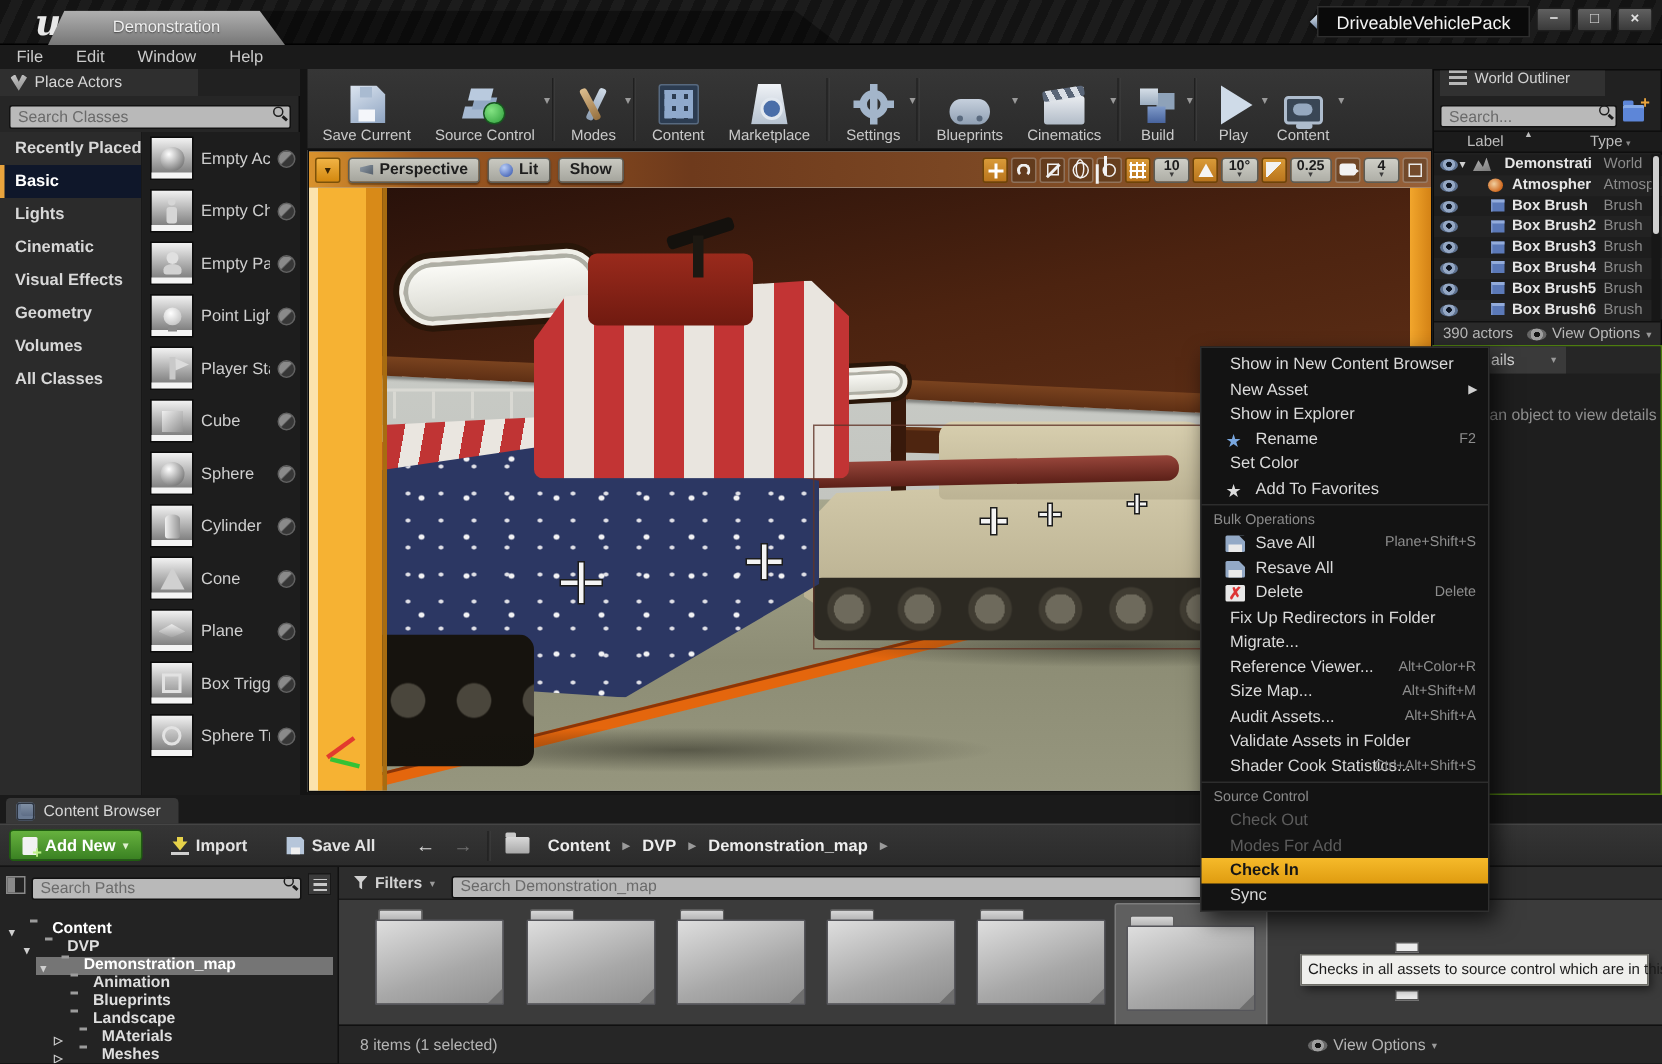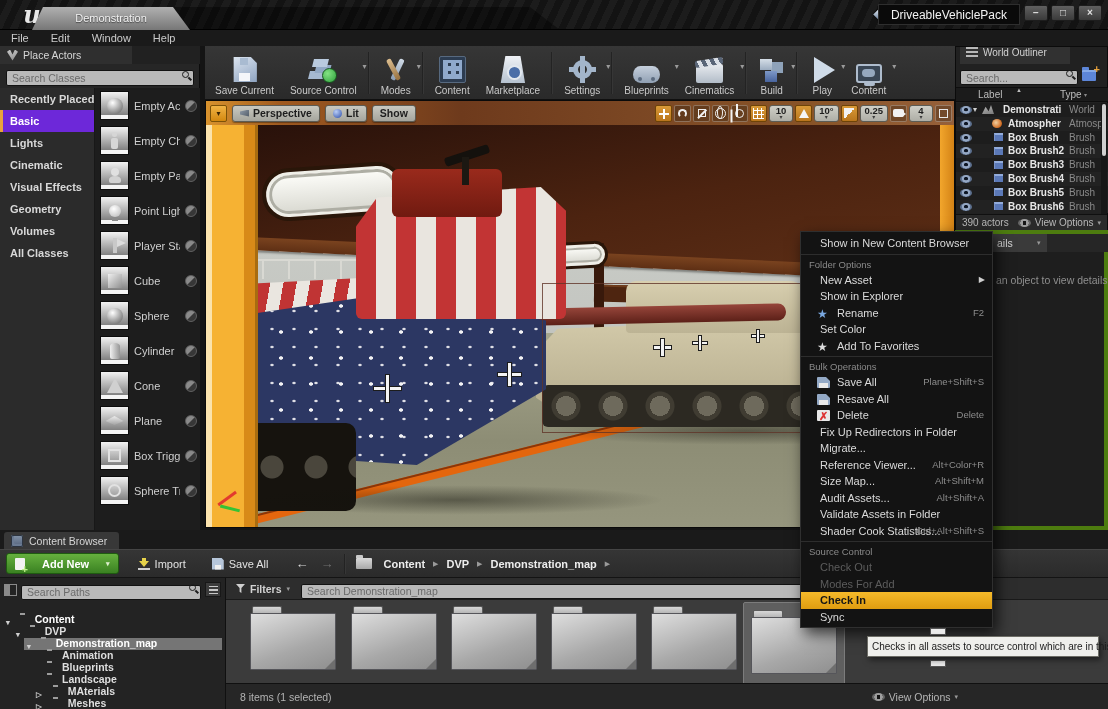--- a/index.html
+++ b/index.html
@@ -23,21 +23,21 @@
 #pa-tabstrip{left:0;top:0;width:200px;height:18px;background:#212121}
 #pa-tab{left:0;top:0;width:132px;height:18px;background:#2f2f2f;display:flex;align-items:center;gap:5px;padding-left:7px;color:#d6d6d6;font-size:10.5px}
 .pa-hand{width:11px;height:11px;background:linear-gradient(160deg,#c8c8c8,#8a8a8a);clip-path:polygon(50% 100%,0 20%,28% 0,50% 45%,72% 0,100% 20%)}
 #pa-search-wrap{left:6px;top:22px;width:188px;height:16px}
 input.search{width:100%;height:100%;background:#b9b9b9;border:1px solid #121212;border-radius:2px;color:#3a3a3a;font-family:"Liberation Sans",sans-serif;font-size:10.5px;padding:0 17px 0 5px;outline:none}
 input.search::placeholder{color:#6a6a6a}
 .mag{position:absolute;right:5px;top:3px;width:7px;height:7px;border:1.5px solid #1d1d1d;border-radius:50%}
 .mag::after{content:"";position:absolute;left:5px;top:6px;width:4px;height:1.5px;background:#1d1d1d;transform:rotate(42deg)}
 #pa-cats{left:0;top:42px;width:95px;height:442px;background:#2b2b2b;border-right:1px solid #181818}
 .cat{height:22px;line-height:22px;padding-left:7px;font-weight:bold;font-size:11px;color:#d8d8d8;border-left:3px solid transparent;white-space:nowrap;overflow:hidden}
-.cat.sel{border-left-color:#e8a33d;background:#6d28d9;color:#fff}
+.cat.sel{border-left-color:#e8a33d;background:#0f172a;color:#fff}
 #pa-items{left:95px;top:42px;width:105px;height:442px;background:#1d1d1d;overflow:hidden}
 .pa-item{display:flex;align-items:center;gap:5px;height:35px;padding:0 3px 0 5px}
 .thumb{width:29px;height:29px;background:linear-gradient(#f2f2f2,#6d6d6d);border:1px solid #0c0c0c;position:relative;display:flex;align-items:center;justify-content:center;flex:none}
 .thumb::after{content:"";position:absolute;left:0;bottom:0;width:100%;height:4px;background:#f4f4f4}
 .shape{position:relative;z-index:1}
 .pa-lbl{flex:1;font-size:11px;color:#cfcfcf;white-space:nowrap;overflow:hidden}
 .grab{width:12px;height:12px;border-radius:50%;background:linear-gradient(135deg,#9d9d9d 46%,#3c3c3c 54%);border:1px solid #6e6e6e;opacity:.85;flex:none}
 .i-sphere .shape{width:16px;height:16px;border-radius:50%;background:radial-gradient(circle at 35% 30%,#fff,#909090 65%,#555)}
 .i-character .shape{width:7px;height:11px;background:#d6d6d6;border-radius:2px;margin-top:6px}
 .i-character .shape::before{content:"";position:absolute;left:1px;top:-6px;width:5px;height:5px;border-radius:50%;background:#d6d6d6}
@@ -174,21 +174,21 @@
 .world-ico{position:absolute;left:26px;top:2px;width:12px;height:9px;background:linear-gradient(160deg,#b8b8b8,#7a7a7a);clip-path:polygon(0 100%,30% 20%,55% 70%,75% 0,100% 100%)}
 .fog-ico{position:absolute;left:36px;top:2px;width:10px;height:9px;border-radius:50%;background:radial-gradient(circle at 40% 40%,#f0cfa0,#d06a20 70%)}
 .wo-label{position:absolute;left:52px;width:61px;overflow:hidden;font-weight:bold;color:#e6e6e6}
 .wo-row.r0 .wo-label{left:47px;width:66px}
 .wo-type{position:absolute;left:113px;width:36px;overflow:hidden;color:#8a8a8a}
 #wo-scroll{left:145px;top:56px;width:6px;height:111px;background:#171717}
 #wo-thumb{left:146px;top:57px;width:4px;height:52px;background:#cfcfcf;border-radius:2px}
 #wo-status{left:0;top:167px;width:151px;height:16px;background:#2a2a2a;border-top:1px solid #101010;display:flex;align-items:center;padding:0 6px;color:#b8b8b8;font-size:10px;gap:4px}
 .vo-eye{width:13px;height:8px;border-radius:50%;background:radial-gradient(circle,#151515 0 2px,#9e9e9e 2px 4px,#666 4.2px)}
 
-#details{left:955px;top:230px;width:153px;height:300px;background:#1e1e1e;border:4px solid #4d7c0f}
+#details{left:955px;top:230px;width:153px;height:300px;background:#1e1e1e;border:1px solid #4d7c0f}
 #det-tabstrip{left:0;top:0;width:151px;height:18px;background:#262626}
 #det-tab{left:0;top:0;width:88px;height:18px;background:#3a3a3a;color:#d6d6d6;font-size:10.5px;line-height:18px;padding-left:38px}
 #det-dd{left:78px;top:5px;font-size:7px;color:#9a9a9a;position:absolute}
 #det-msg{left:37px;top:40px;font-size:10.5px;color:#8f8f8f;position:absolute;white-space:nowrap}
 
 #ctx{left:800px;top:231px;width:193px;background:#131313;border:1px solid #2f2f2f;box-shadow:4px 6px 14px rgba(0,0,0,.7);padding:3px 0 2px;z-index:50}
 .cm-item{position:relative;height:16.5px;line-height:16.5px;padding-left:19px;font-size:11px;color:#dadada;white-space:nowrap}
 .cm-item.hasicon{padding-left:36px}
 .cm-sc{position:absolute;right:8px;top:0;font-size:9.5px;color:#8d8d8d}
 .cm-sub{position:absolute;right:7px;top:0;font-size:8px;color:#cfcfcf}
@@ -207,24 +207,24 @@
 .cmi.del{background:#e8e8e8;border-radius:1px}
 .cmi.del::after{content:"✗";position:absolute;left:2px;top:-2px;color:#d33;font-size:11px;font-weight:bold}
 
 #tooltip{left:867px;top:636px;width:232px;background:#efefec;border:1px solid #6d6d66;color:#1b1b1b;font-size:10px;padding:4px 4px;text-align:center;z-index:60;box-shadow:2px 3px 6px rgba(0,0,0,.5);white-space:nowrap}
 .grip{left:930px;width:16px;height:7px;background:#ececec;border:1px solid #555;z-index:55}
 
 #cb{left:0;top:530px;width:1108px;height:179px;background:#1a1a1a}
 #cb-tab{left:4px;top:2px;height:17px;background:#383838;border-radius:3px 3px 0 0;display:flex;align-items:center;gap:6px;padding:0 12px 0 7px;color:#d6d6d6;font-size:10.5px}
 .cb-ico{width:12px;height:12px;background:linear-gradient(#8494a8,#51607a);border-radius:2px;box-shadow:inset 0 0 0 1px #2c3440,inset 3px -3px 0 #6a7a92}
 #cb-toolbar{left:0;top:19px;width:1108px;height:29px;background:linear-gradient(#353535,#2b2b2b);border-top:1px solid #454545;border-bottom:1px solid #141414;display:flex;align-items:center;padding-left:6px}
-#addnew{height:21px;background:linear-gradient(#66b13e,#3a8122);border:1px solid #1f5c10;border-radius:3px;color:#fff;font-weight:bold;font-size:11px;display:flex;align-items:center;gap:17px;padding:0 8px}
+#addnew{height:21px;background:linear-gradient(#66b13e,#3a8122);border:1px solid #1f5c10;border-radius:3px;color:#fff;font-weight:bold;font-size:11px;display:flex;align-items:center;gap:5px;padding:0 8px}
 .page-ico{width:10px;height:12px;background:#f2f2f2;border-radius:1px;position:relative}
 .page-ico::after{content:"+";position:absolute;right:-3px;bottom:-5px;color:#bef08a;font-weight:bold;font-size:11px}
-.cb-btn{display:flex;align-items:center;gap:5px;color:#e2e2e2;font-weight:normal;font-size:11px;padding:0 9px;height:22px}
+.cb-btn{display:flex;align-items:center;gap:5px;color:#e2e2e2;font-weight:bold;font-size:11px;padding:0 9px;height:22px}
 .imp-ico{width:12px;height:12px;position:relative}
 .imp-ico::before{content:"";position:absolute;left:4px;top:0;width:4px;height:4px;background:#e6d24a}
 .imp-ico::after{content:"";position:absolute;left:1px;top:3px;border-left:5px solid transparent;border-right:5px solid transparent;border-top:6px solid #e6d24a}
 .imp-ico i{position:absolute;left:0;bottom:0;width:12px;height:2px;background:#cfcfcf}
 .flop-ico{width:12px;height:12px;background:#b6c6da;clip-path:polygon(0 0,78% 0,100% 22%,100% 100%,0 100%);position:relative}
 .flop-ico::after{content:"";position:absolute;left:3px;bottom:0;width:6px;height:5px;background:#efefef}
 .nav-arrow{font-size:13px;padding:0 6px;font-weight:bold}
 .cb-sep{width:2px;height:20px;margin:0 4px;background:linear-gradient(90deg,#191919,#404040)}
 .crumb-folder{width:16px;height:11px;background:linear-gradient(#d9d9d9,#a8a8a8);border-radius:1px;position:relative;margin:0 6px}
 .crumb-folder::before{content:"";position:absolute;top:-3px;left:0;width:7px;height:3px;background:#c9c9c9;border-radius:1px 1px 0 0}
@@ -734,21 +734,20 @@
       <div id="cb-viewopts">
         <span class="vo-eye"></span>
         <span>View Options</span>
         <span class="ddg">▾</span>
       </div>
     </div>
   </div>
 
   <div id="ctx" class="abs">
     <div class="cm-item"><span>Show in New Content Browser</span></div>
-    <div class="cm-head">Folder Options</div>
     <div class="cm-item"><span>New Asset</span><span class="cm-sub">▶</span></div>
     <div class="cm-item"><span>Show in Explorer</span></div>
     <div class="cm-item hasicon"><span class="cmi star-b"></span><span>Rename</span><span class="cm-sc">F2</span></div>
     <div class="cm-item"><span>Set Color</span></div>
     <div class="cm-item hasicon"><span class="cmi star-w"></span><span>Add To Favorites</span></div>
     <div class="cm-head">Bulk Operations</div>
     <div class="cm-item hasicon"><span class="cmi floppy"></span><span>Save All</span><span class="cm-sc">Plane+Shift+S</span></div>
     <div class="cm-item hasicon"><span class="cmi floppy"></span><span>Resave All</span></div>
     <div class="cm-item hasicon"><span class="cmi del"></span><span>Delete</span><span class="cm-sc">Delete</span></div>
     <div class="cm-item"><span>Fix Up Redirectors in Folder</span></div>

